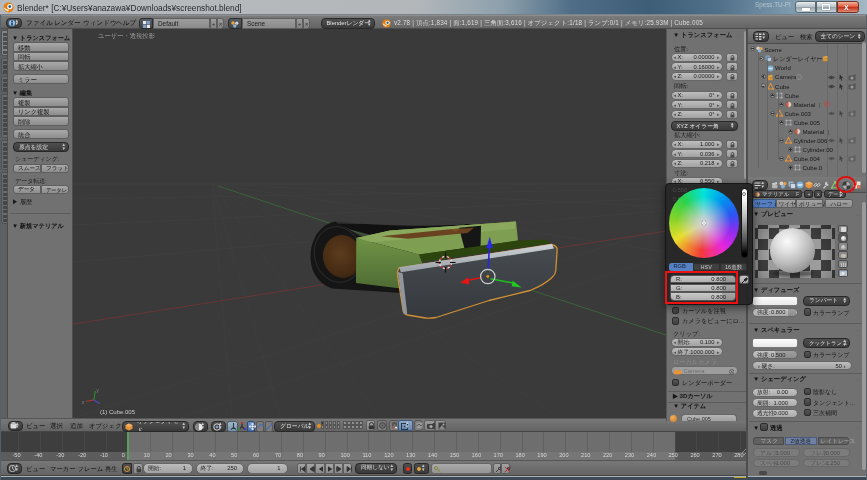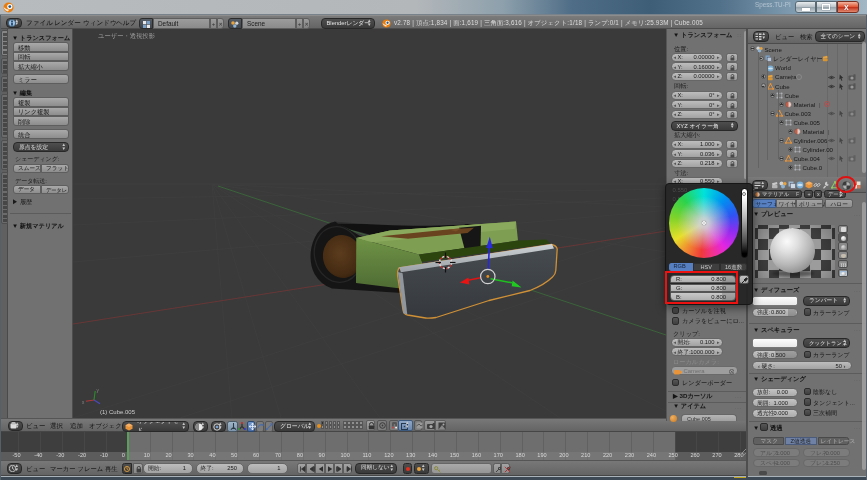--- a/index.html
+++ b/index.html
@@ -25,20 +25,21 @@
 </style></head><body>
 <div id="root">
 <div class="a" style="left:0;top:0;width:867px;height:15px;background:linear-gradient(to right,#b7bbbd 0%,#b3b7ba 48%,#8da0ac 58%,#4f6d87 66%,#3e5d77 75%,#517089 83%,#7c99ae 91%,#a3b7c4 100%)">
 <div class="a" style="left:0;top:13.5px;width:867px;height:1.5px;background:#78828a"></div>
 <svg class="a" style="left:3px;top:2px" width="11" height="11" viewBox="0 0 11 11">
 <circle cx="5.5" cy="5.5" r="5" fill="#e87d0d"></circle>
         <circle cx="6.8" cy="4.6" r="2.6" fill="#fff"></circle>
         <circle cx="6.8" cy="4.6" r="1.4" fill="#265787"></circle>
         <path d="M0.5,5 Q3,7.5 6,7.8 L5,9.5 Q1.5,8.5 0.5,5Z" fill="#fff" opacity=".85"></path>
       </svg>
+<div class="tx" style="left:17px;top:3.5px;font-size:8.3px;color:#26292b">Blender* [C:¥Users¥anazawa¥Downloads¥screenshot.blend]</div>
 <div class="tx" style="left:755px;top:2px;font-size:6.3px;color:rgba(222,230,236,0.6);filter:blur(.6px)">Spess.TU-PI</div>
 <div class="a" style="left:795px;top:1px;width:21px;height:12px;background:linear-gradient(#e8ecee,#b9c2c8 45%,#98a5ad 55%,#c4cdd2);border:1px solid #5a6a75;border-radius:3px 0 0 3px"></div>
 <div class="a" style="left:816px;top:1px;width:21px;height:12px;background:linear-gradient(#eef1f3,#c0c8cd 45%,#9aa7af 55%,#c8d0d5);border:1px solid #5a6a75"></div>
 <div class="a" style="left:837px;top:1px;width:22px;height:12px;background:linear-gradient(#f2b5a2,#e05c3a 45%,#c3331d 55%,#e08a70);border:1px solid #7a3020;border-radius:0 3px 3px 0"></div>
 <div class="a" style="left:802px;top:8px;width:8px;height:2.5px;background:#fff;box-shadow:0 0 1px #567"></div>
 <div class="a" style="left:822px;top:3.5px;width:8px;height:6px;border:1.5px solid #fff;box-shadow:0 0 1px #567"></div>
 <div class="tx" style="left:844px;top:2.5px;font-size:8.5px;font-weight:bold;color:#fff;text-shadow:0 0 1px #600">x</div>
 </div>
 <div class="a" style="left:0;top:15px;width:867px;height:14px;background:linear-gradient(#7b7b7b,#656565);border-top:1px solid #8d8d8d;border-bottom:1px solid #4c4c4c">
 <div class="dd" style="left:6px;top:1.5px;width:16px;height:10px">

